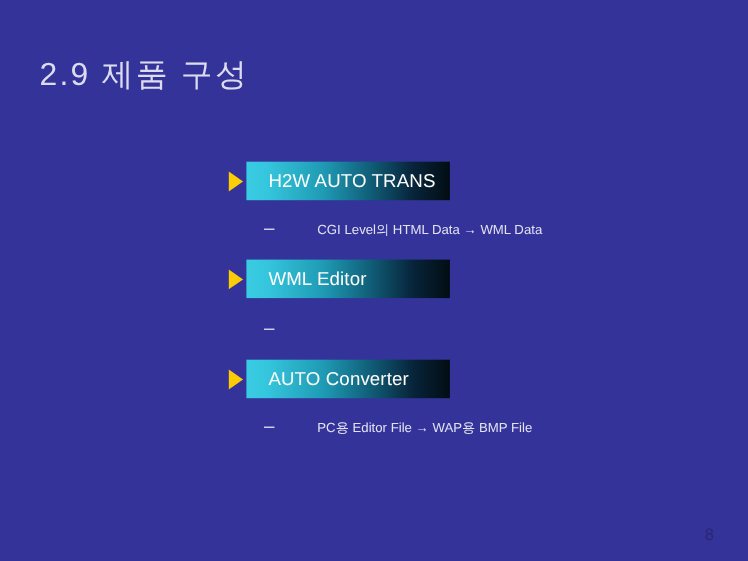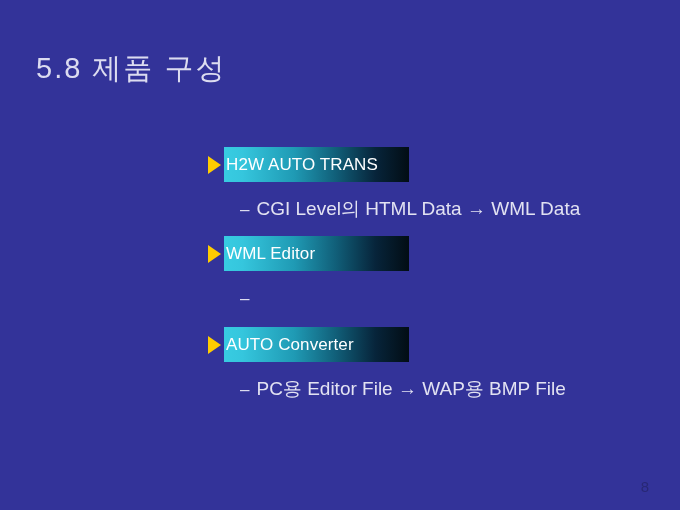--- a/index.html
+++ b/index.html
@@ -61,21 +61,21 @@
     margin-right: 3px;
     flex: 0 0 auto;
   }
   .grad-box {
     width: 185px;
     height: 35px;
     background: linear-gradient(to right, #38cce2 0%, #35c6dd 10%, #1f9ab4 38%, #11607a 60%, #07243a 82%, #020d14 100%);
     display: flex;
     align-items: center;
     box-sizing: border-box;
-    padding-left: 2px;
+    padding-left: 20px;
   }
   .box-label {
     color: #ffffff;
     font-size: 17px;
     line-height: 20px;
     white-space: nowrap;
     letter-spacing: 0.1px;
   }
   .sub-row {
     position: absolute;
@@ -84,40 +84,41 @@
     align-items: baseline;
     white-space: nowrap;
   }
   .sub-dash {
     color: #e2e2f2;
     font-size: 17px;
     margin-right: 7px;
   }
   .sub-text {
     color: #e2e2f2;
-    font-size: 19px;
+    font-size: 12px;
     line-height: 22px;
     white-space: nowrap;
+    margin-left: 32px;
   }
   
   #page-number {
     position: absolute;
     right: 31px;
     bottom: 14px;
     color: #282875;
     font-size: 15px;
     line-height: 18px;
   }
 </style>
 </head>
 <body>
 
 <div id="slide">
 
-  <h1 id="slide-title">5.8 제품 구성</h1>
+  <h1 id="slide-title">2.9 제품 구성</h1>
 
   <div id="content">
 
     <div class="item-group">
       <div class="box-row" style="top:147px;">
         <span class="bullet-triangle"></span>
         <div class="grad-box">
           <span class="box-label">H2W AUTO TRANS</span>
         </div>
       </div>

